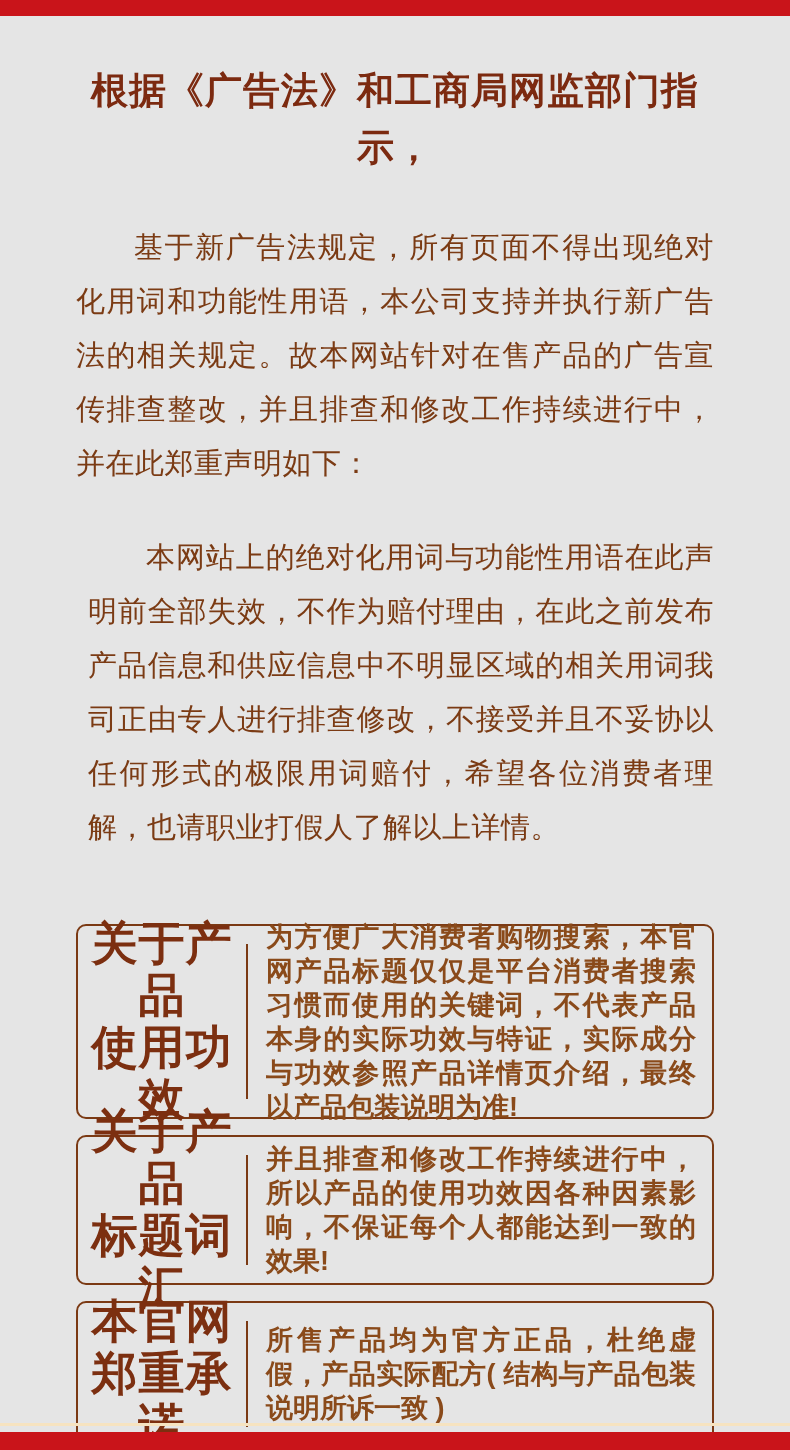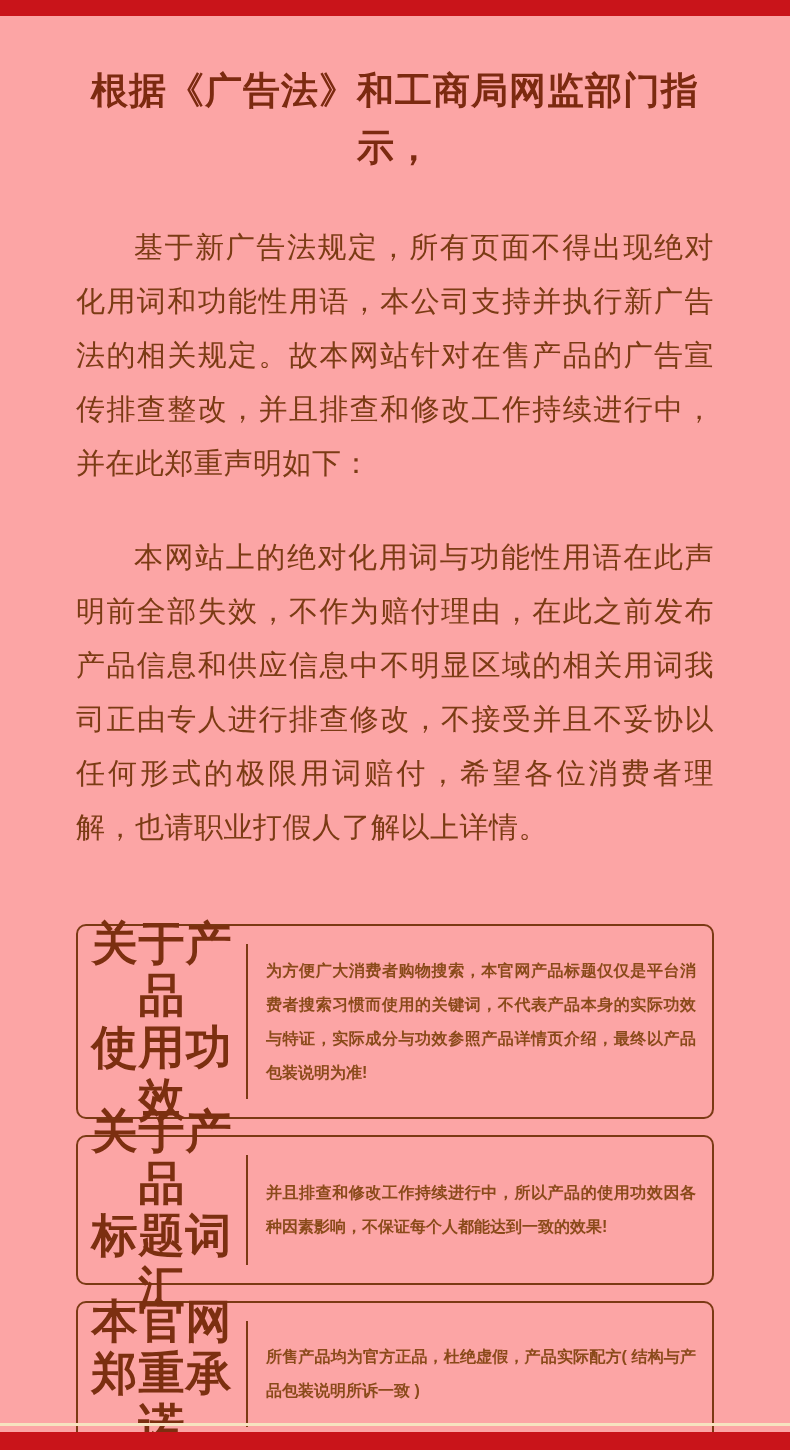--- a/index.html
+++ b/index.html
@@ -4,21 +4,21 @@
 <style>
   html, body { margin: 0; padding: 0; }
   body {
     width: 790px;
     font-family: "Liberation Serif", "DejaVu Serif", serif;
   }
   .page {
     position: relative;
     width: 790px;
     height: 1450px;
-    background: #fca5a5;
+    background: #e5e5e5;
     overflow: hidden;
   }
   .stripe {
     position: absolute;
     left: 0;
     width: 100%;
     background: #c9141a;
   }
   .stripe-top { top: 0; height: 16px; }
   .stripe-bottom { bottom: 0; height: 18px; }
@@ -47,21 +47,21 @@
     margin: 0;
     margin-top: 44px;
     color: #7b3b14;
     font-size: 29px;
     font-weight: 400;
     line-height: 54px;
     text-align: justify;
     text-indent: 2em;
     letter-spacing: 0.5px;
   }
-  .para.second { margin-top: 40px; }
+  .para.second { margin-top: 40px; margin-left: 12px; }
   .notice-box {
     box-sizing: border-box;
     margin-top: 16px;
     border: 2px solid #7b3a14;
     border-radius: 10px;
     display: flex;
     align-items: center;
   }
   .notice-box.first { margin-top: 70px; }
   .box-label {
@@ -77,21 +77,21 @@
     flex: 0 0 2px;
     align-self: stretch;
     margin: 18px 0;
     background: #7b3a14;
   }
   .box-text {
     flex: 1 1 auto;
     padding: 14px 16px 14px 18px;
     color: #8a4a1a;
     font-family: "Liberation Sans", "DejaVu Sans", sans-serif;
-    font-size: 16px;
+    font-size: 27px;
     font-weight: 700;
     line-height: 34px;
     text-align: justify;
   }
   .box-1 { height: 195px; }
   .box-2 { height: 150px; }
   .box-3 { height: 146px; }
 </style>
 </head>
 <body>

